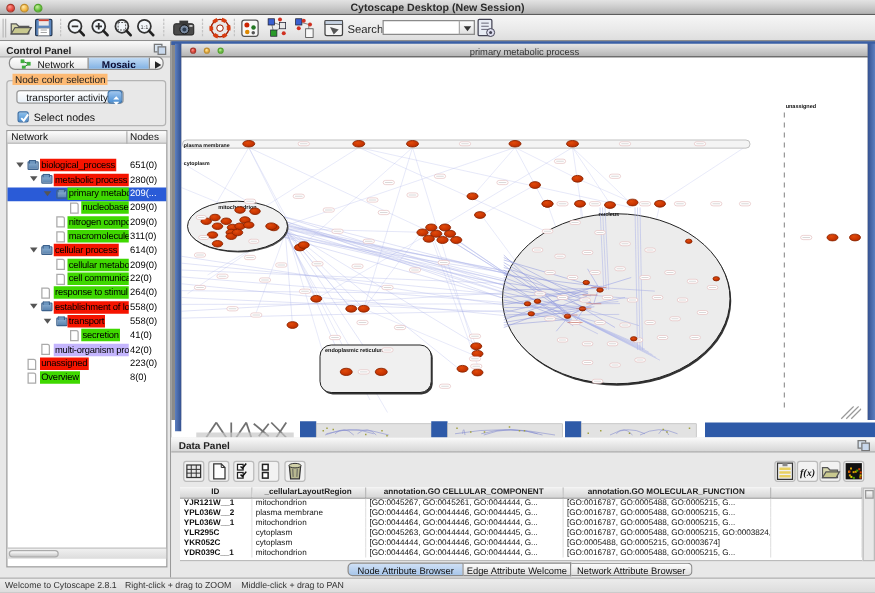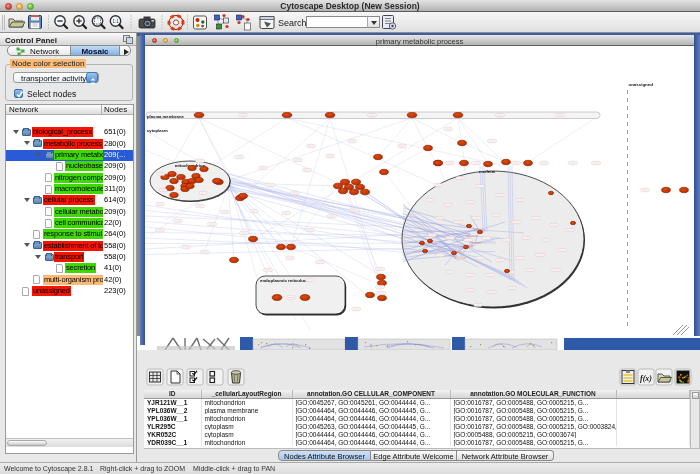--- a/index.html
+++ b/index.html
@@ -246,27 +246,32 @@
         <span class="tlabel" style="left:48px;background:#f51400;max-width:49px;">transport</span>
         <span class="tcount" style="color:#000;">558(0)</span>
       </div>
       <div class="trow" style="top:157.8px;">
         <span class="file" style="left:50px;"></span>
         <span class="tlabel" style="left:59px;background:#3fd800;max-width:38px;">secretion</span>
         <span class="tcount" style="color:#000;">41(0)</span>
       </div>
       <div class="trow" style="top:169.1px;">
         <span class="file" style="left:27px;"></span>
-        <span class="tlabel" style="left:37px;background:#fdba74;max-width:60px;">multi-organism pro</span>
+        <span class="tlabel" style="left:37px;background:#c4b5fd;max-width:60px;">multi-organism pro</span>
         <span class="tcount" style="color:#000;">42(0)</span>
       </div>
       <div class="trow" style="top:180.5px;">
         <span class="file" style="left:16px;"></span>
         <span class="tlabel" style="left:26px;background:#f51400;max-width:71px;">unassigned</span>
         <span class="tcount" style="color:#000;">223(0)</span>
+      </div>
+      <div class="trow" style="top:191.8px;">
+        <span class="file" style="left:16px;"></span>
+        <span class="tlabel" style="left:26px;background:#3fd800;max-width:71px;">Overview</span>
+        <span class="tcount" style="color:#000;">8(0)</span>
       </div>
   <div class="abs" style="left:0;top:333px;width:127px;height:9px;background:linear-gradient(#f0f0f0,#dcdcdc);border-top:1px solid #c0c0c0;">
     <span class="abs" style="left:1px;top:1px;width:40px;height:6px;background:linear-gradient(#fdfdfd,#c8c8c8);border:1px solid #aaa;border-radius:3px;"></span>
   </div>
  </div>
 </div>
 
 <div id="netarea" class="abs">
   <div class="abs" style="left:0;top:0;width:563px;height:3px;background:#3a5fa5;"></div>
   <div class="abs" style="left:3px;top:2px;width:5px;height:310px;background:linear-gradient(90deg,#5c7fc0,#33508f);z-index:3;"></div>
@@ -755,20 +760,25 @@
       <rect x="414" y="6" width="1.2" height="1.2" fill="#a0a040"></rect>
       <rect x="366" y="10" width="1.2" height="1.2" fill="#a0a040"></rect>
       <rect x="343" y="8" width="1.2" height="1.2" fill="#a0a040"></rect>
       <rect x="333" y="10" width="1.2" height="1.2" fill="#a0a040"></rect>
       <rect x="396" y="9" width="1.2" height="1.2" fill="#a0a040"></rect>
       <rect x="427" y="2" width="136" height="12" fill="#2e5aa8"></rect>
     </svg>
 </div>
 
 <div id="dpanel" class="abs">
+ <div class="abs" style="left:0;top:0;width:563px;height:12px;background:linear-gradient(#fafafa,#d6d6d6);border-bottom:1px solid #aaa;">
+   <span class="abs" style="left:6px;top:2px;font-size:8px;font-weight:bold;color:#222;">Data Panel</span>
+   <span class="abs" style="left:549px;top:2px;width:7px;height:7px;border:1px solid #777;background:#d8e4f0;"></span>
+   <span class="abs" style="left:552px;top:4px;width:7px;height:7px;border:1px solid #777;background:#c8d8ec;"></span>
+ </div>
  <div class="abs" style="left:7px;top:40px;width:546px;height:59px;background:#fff;border-bottom:1px solid #bbb;"></div>
  <svg class="abs" style="left:0;top:0" width="563" height="112" viewBox="0 0 563 112">
       <rect x="10" y="19" width="16" height="16" rx="2" fill="#f2f2f2" stroke="#bbb"></rect>
       <rect x="30" y="19" width="16" height="16" rx="2" fill="#f2f2f2" stroke="#bbb"></rect>
       <rect x="50" y="19" width="16" height="16" rx="2" fill="#f2f2f2" stroke="#bbb"></rect>
       <rect x="70" y="19" width="16" height="16" rx="2" fill="#f2f2f2" stroke="#bbb"></rect>
       <rect x="91" y="19" width="16" height="16" rx="2" fill="#f2f2f2" stroke="#bbb"></rect>
       <g transform="translate(18,27)">
         <rect x="-5.5" y="-5" width="11" height="10" fill="#e8e8e8" stroke="#333" stroke-width="1"></rect>
         <line x1="-5.5" y1="-1.5" x2="5.5" y2="-1.5" stroke="#333" stroke-width="0.8"></line>
@@ -887,21 +897,21 @@
           <td>[GO:0044464, GO:0044446, GO:0044444, G...</td>
           <td>[GO:0016787, GO:0005488, GO:0005215, G...</td>
           <td></td>
         </tr>
       </tbody>
     </table>
  <div class="abs" style="left:553px;top:40px;width:10px;height:59px;background:#e8e8e8;border:1px solid #bbb;">
    <span class="abs" style="left:1px;top:1px;width:7px;height:7px;background:linear-gradient(#fdfdfd,#d0d0d0);border:0.5px solid #999;"></span>
  </div>
  <div class="abs" style="left:141px;top:100px;">
-   <span class="tab" style="left:0;width:93px;background:linear-gradient(#cfe0f5,#a8c6ea);border-radius:4px 0 0 4px;">Nodes Attribute Browser</span>
+   <span class="tab" style="left:0;width:93px;background:linear-gradient(#cfe0f5,#a8c6ea);border-radius:4px 0 0 4px;">Node Attribute Browser</span>
    <span class="tab" style="left:93px;width:86px;border-left:none;">Edge Attribute Welcome</span>
    <span class="tab" style="left:179px;width:97px;border-left:none;border-radius:0 4px 4px 0;">Network Attribute Browser</span>
  </div>
 </div>
 
 <div id="statusbar" class="abs">
  <span class="abs" style="left:4px;top:2px;">Welcome to Cytoscape 2.8.1</span>
  <span class="abs" style="left:100px;top:2px;">Right-click + drag to ZOOM</span>
  <span class="abs" style="left:193px;top:2px;">Middle-click + drag to PAN</span>
 </div>

